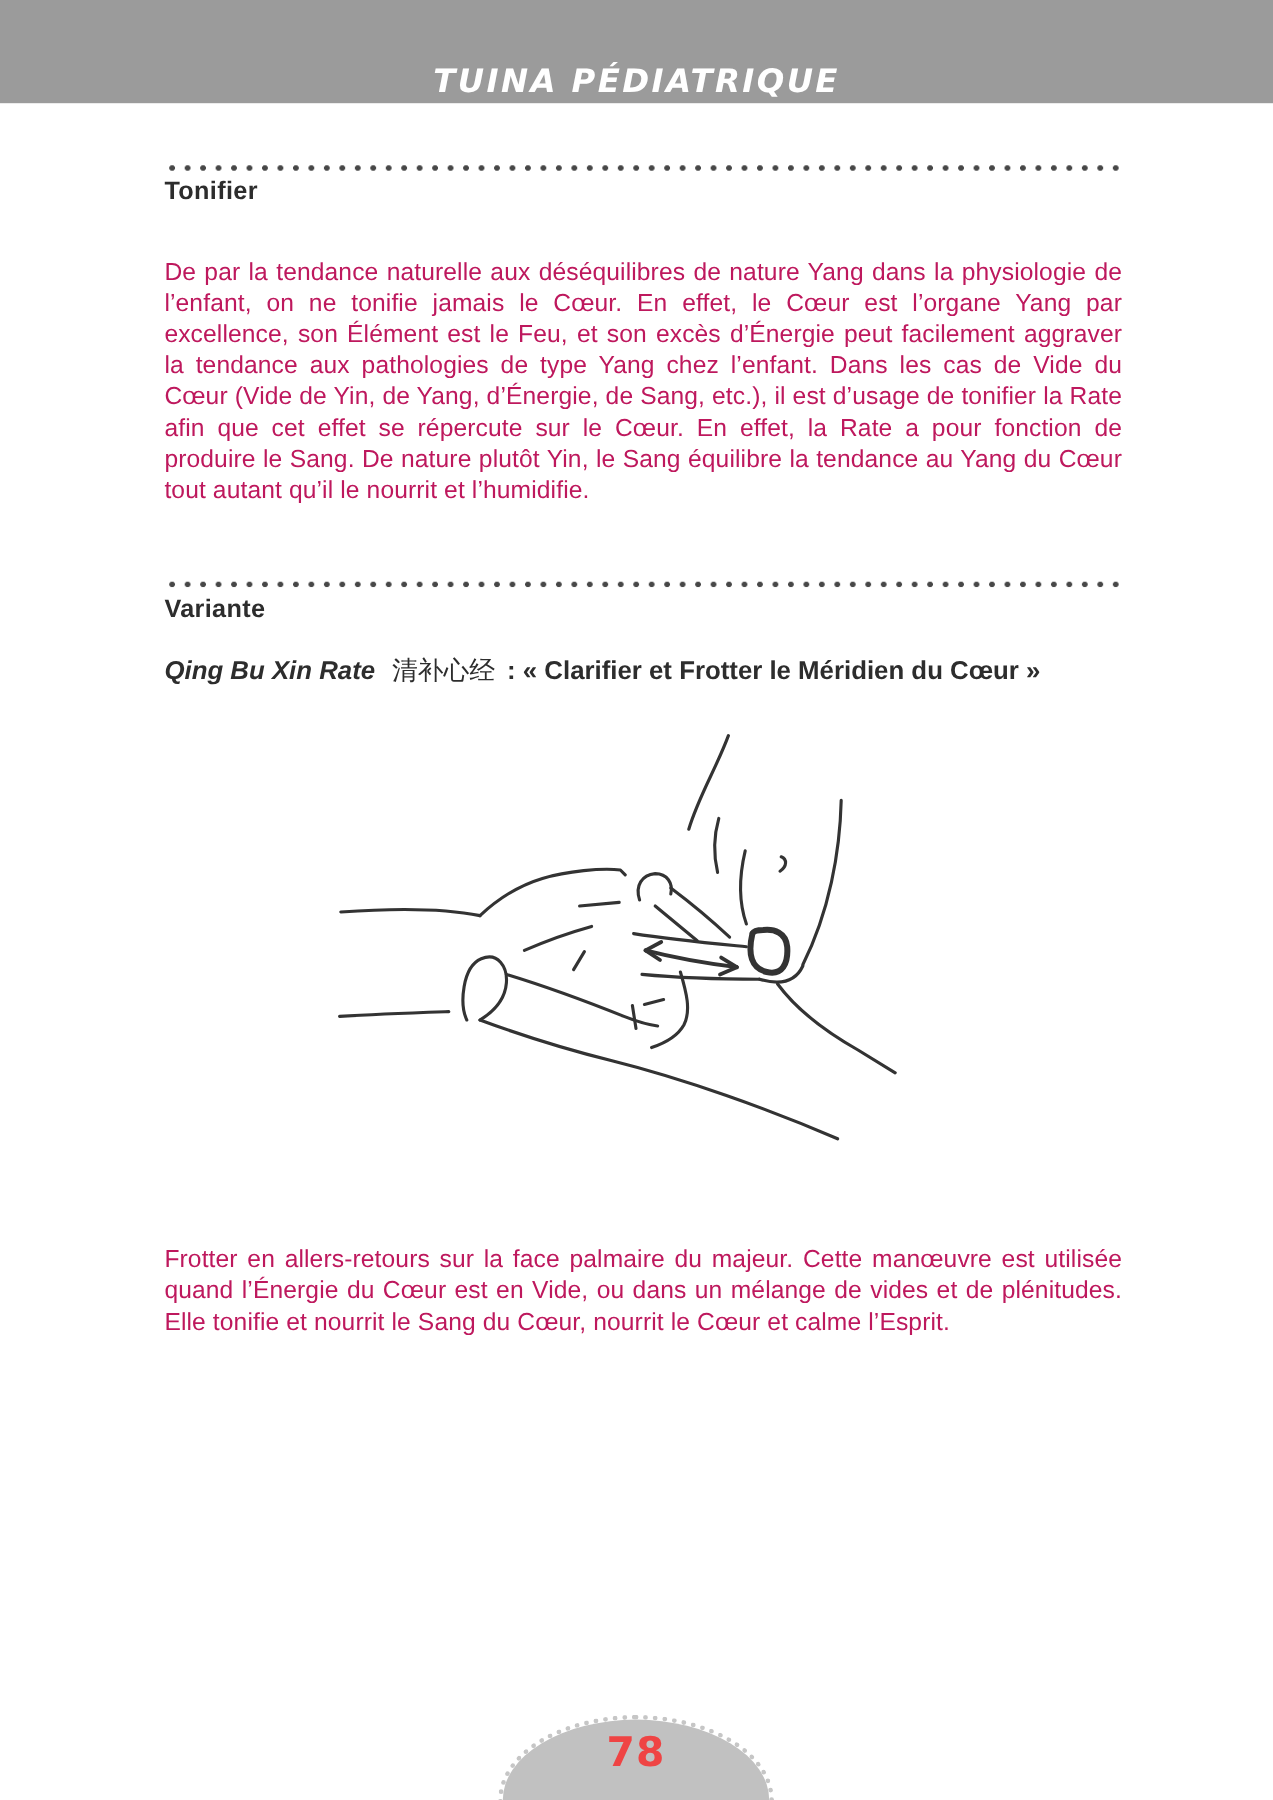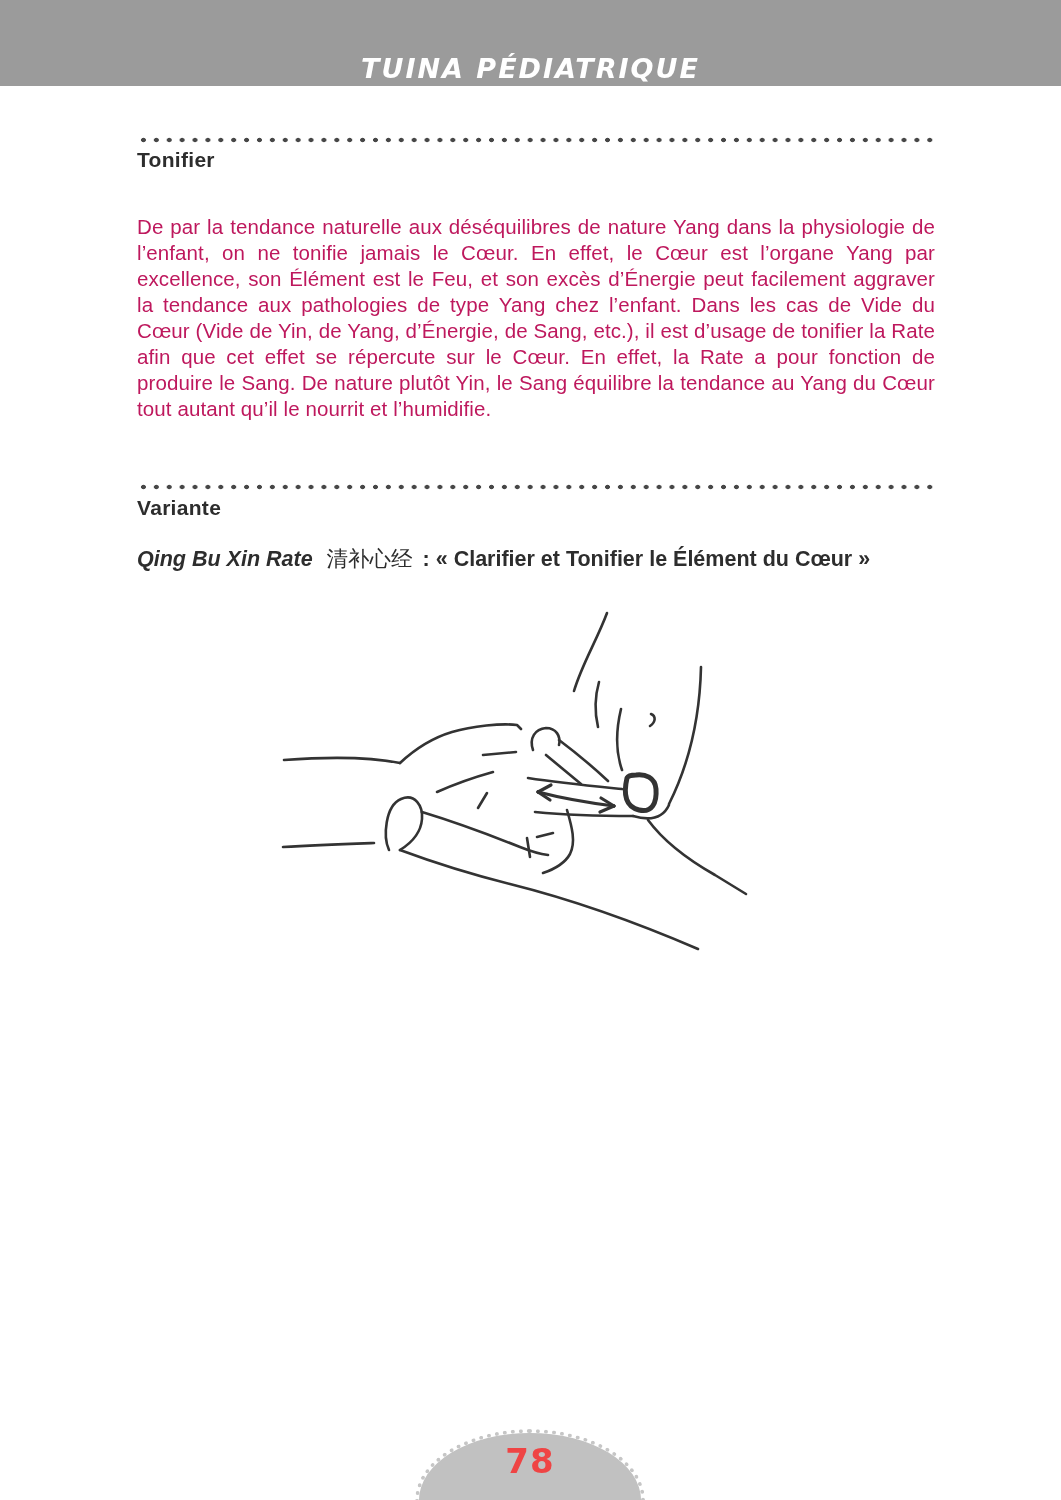--- a/index.html
+++ b/index.html
@@ -86,21 +86,21 @@
   <p class="body-para para-1">De par la tendance naturelle aux déséquilibres de nature Yang dans la physiologie de l’enfant, on ne tonifie jamais le Cœur. En effet, le Cœur est l’organe Yang par excellence, son Élément est le Feu, et son excès d’Énergie peut facilement aggraver la tendance aux pathologies de type Yang chez l’enfant. Dans les cas de Vide du Cœur (Vide de Yin, de Yang, d’Énergie, de Sang, etc.), il est d’usage de tonifier la Rate afin que cet effet se répercute sur le Cœur. En effet, la Rate a pour fonction de produire le Sang. De nature plutôt Yin, le Sang équilibre la tendance au Yang du Cœur tout autant qu’il le nourrit et l’humidifie.</p>
 
 
   <div class="dotted-rule rule-2"></div>
 
   <div class="section-heading heading-variante">Variante</div>
 
   <div class="variant-subtitle">
     <span class="pinyin">Qing Bu Xin Rate</span>
     <span class="chinese">清补心经</span>
-    <span class="subtitle-fr">: « Clarifier et Tonifier le Élément du Cœur »</span>
+    <span class="subtitle-fr">: « Clarifier et Frotter le Méridien du Cœur »</span>
   </div>
 
   <svg class="illustration" viewBox="0 0 540 400">
 
     <g>
       <path d="M14,168 C55,165 100,165 130,171"></path>
       <path d="M13,255 C45,253 75,252 104,251"></path>
       <path d="M130,171 C145,157 162,146 182,140 C202,134 232,131 247,133 L251,137"></path>
       <path d="M213,163 L246,160"></path>
       <path d="M167,200 C185,192 205,185 223,180"></path>
@@ -135,17 +135,18 @@
 
     <g class="arrow">
       <path d="M268,200 C295,207 320,211 344,214"></path>
       <path d="M268,200 L281,193"></path>
       <path d="M268,200 L280,208"></path>
       <path d="M344,214 L331,206"></path>
       <path d="M344,214 L330,220"></path>
     </g>
   </svg>
 
+  <p class="body-para caption-para">Frotter en allers-retours sur la face palmaire du majeur. Cette manœuvre est utilisée quand l’Énergie du Cœur est en Vide, ou dans un mélange de vides et de plénitudes. Elle tonifie et nourrit le Sang du Cœur, nourrit le Cœur et calme l’Esprit.</p>
 
   <div class="footer-dome"></div>
   <div class="page-number">78</div>
 
 </div>
 
 </body></html>

